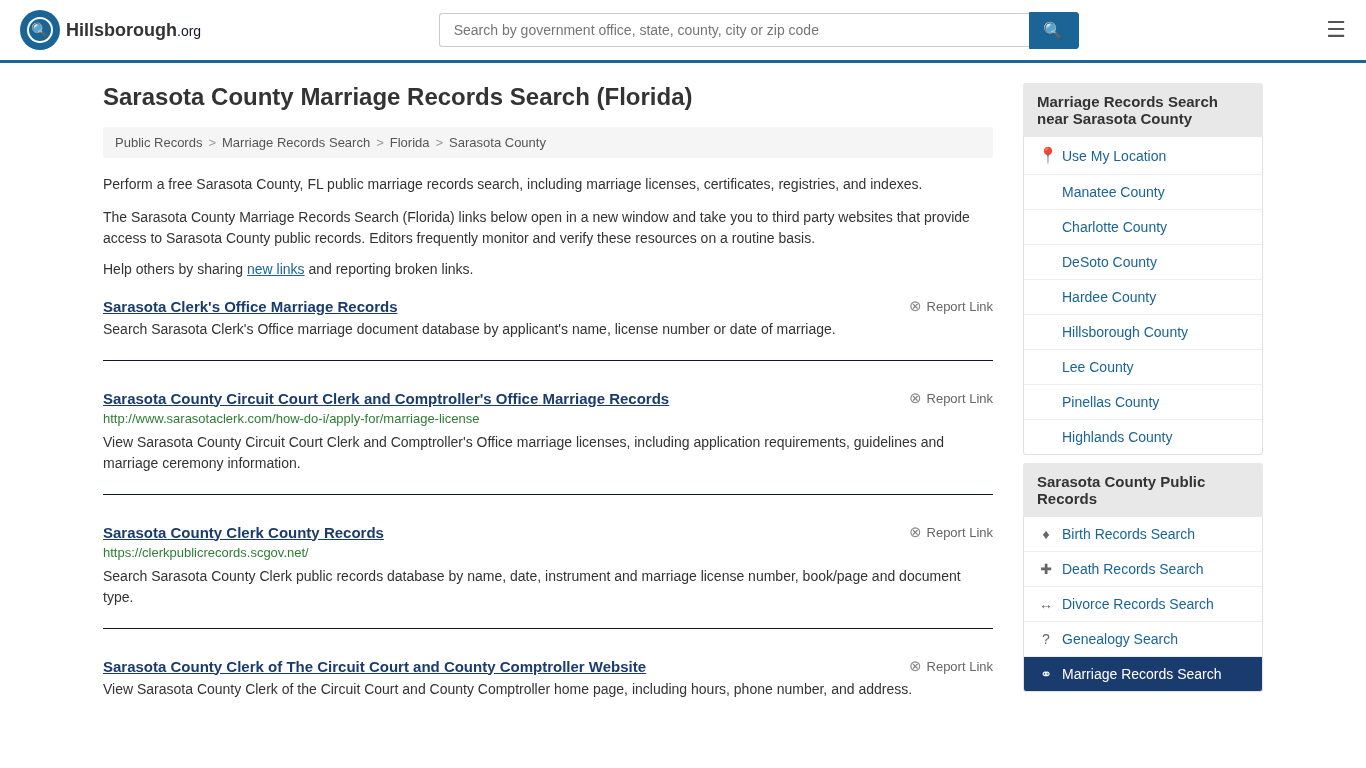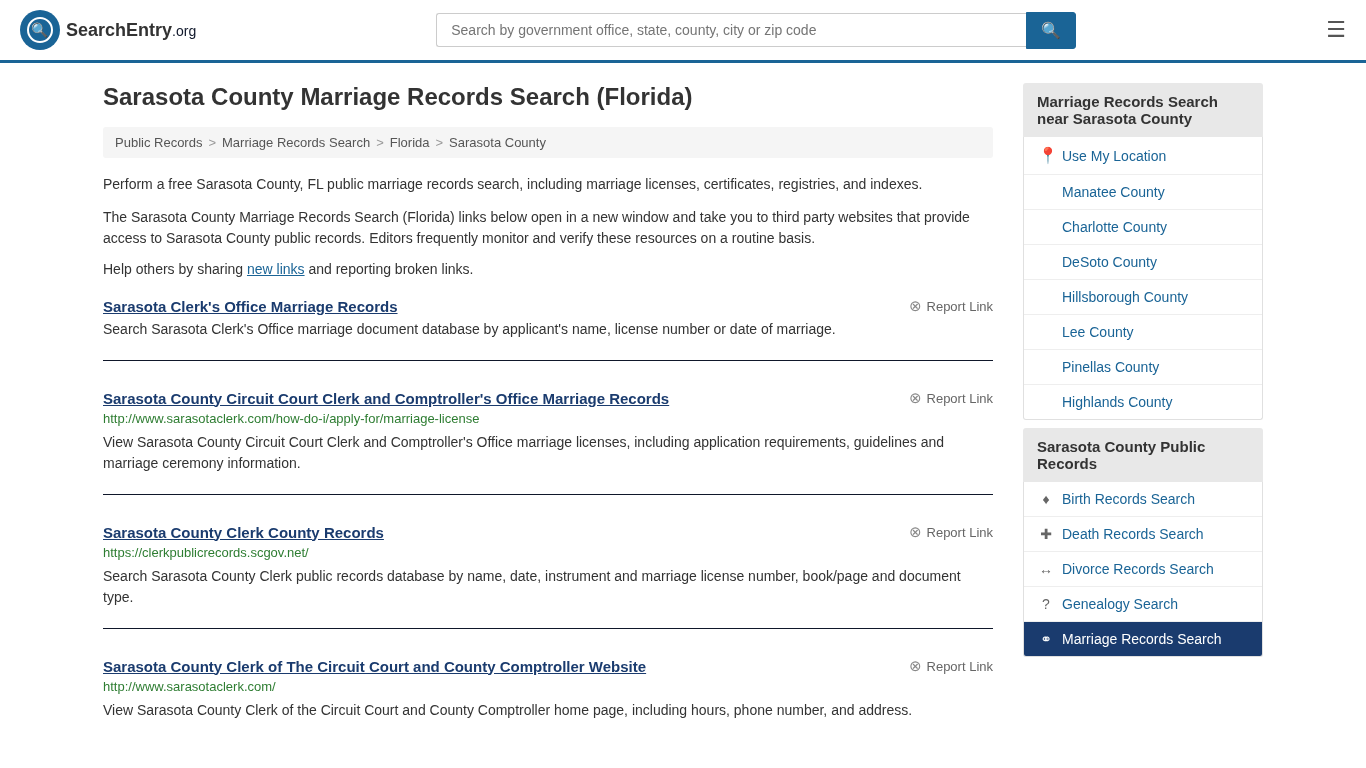--- a/index.html
+++ b/index.html
@@ -229,21 +229,21 @@
 
 <header class="header">
   <div class="logo-area">
     <div class="logo-circle">
       <svg width="26" height="26" viewBox="0 0 26 26" fill="none">
         <circle cx="13" cy="13" r="12" stroke="white" stroke-width="2" fill="#1a6496"></circle>
         <text x="13" y="18" text-anchor="middle" fill="white" font-size="14" font-weight="bold">🔍</text>
       </svg>
     </div>
     <div>
-      <span style="font-size:18px;font-weight:bold;color:#333;">SearchEntry</span><span style="font-size:14px;color:#0f172a;">.org</span>
+      <span style="font-size:18px;font-weight:bold;color:#333;">Hillsborough</span><span style="font-size:14px;color:#0f172a;">.org</span>
     </div>
   </div>
   <div class="search-area">
     <input class="search-input" type="text" placeholder="Search by government office, state, county, city or zip code" style="">
     <button class="search-btn">🔍</button>
   </div>
   <button class="menu-btn">☰</button>
 </header>
 
 <div class="container">
@@ -307,21 +307,20 @@
       </div>
 
       <div class="result-item">
         <div class="result-header">
           <a class="result-title" href="#">Sarasota County Clerk of The Circuit Court and County Comptroller Website</a>
           <div class="report-link">
             <span class="report-icon">⊗</span>
             <span>Report Link</span>
           </div>
         </div>
-        <div class="result-url">http://www.sarasotaclerk.com/</div>
         <div class="result-desc">View Sarasota County Clerk of the Circuit Court and County Comptroller home page, including hours, phone number, and address.</div>
       </div>
 
     </div>
   </div>
 
   <div class="sidebar">
 
     <div class="sidebar-section">
       <div class="sidebar-heading">Marriage Records Search near Sarasota County</div>
@@ -339,20 +338,24 @@
         <div class="sidebar-item">
           <span class="sidebar-icon"></span>
           <a href="#">Charlotte County</a>
         </div>
         <div class="sidebar-item">
           <span class="sidebar-icon"></span>
           <a href="#">DeSoto County</a>
         </div>
         <div class="sidebar-item">
           <span class="sidebar-icon"></span>
+          <a href="#">Hardee County</a>
+        </div>
+        <div class="sidebar-item">
+          <span class="sidebar-icon"></span>
           <a href="#">Hillsborough County</a>
         </div>
         <div class="sidebar-item">
           <span class="sidebar-icon"></span>
           <a href="#">Lee County</a>
         </div>
         <div class="sidebar-item">
           <span class="sidebar-icon"></span>
           <a href="#">Pinellas County</a>
         </div>

